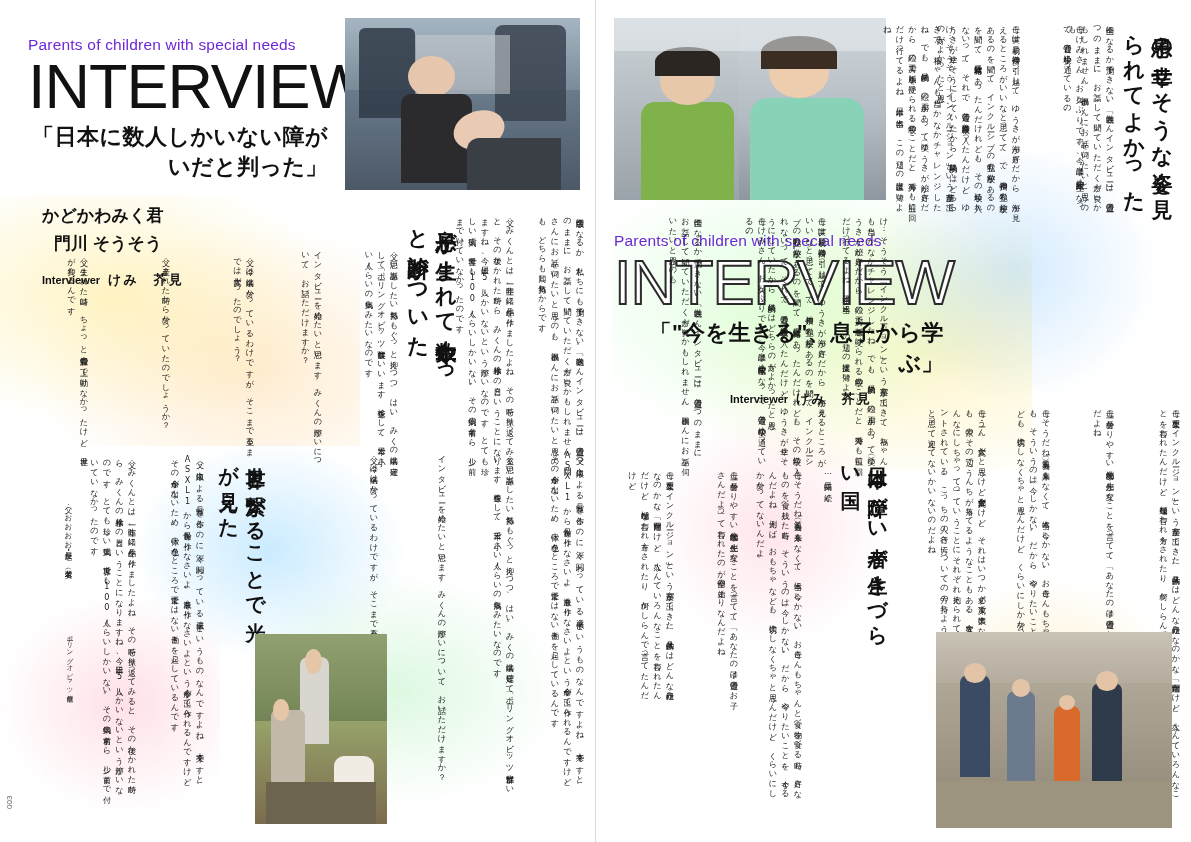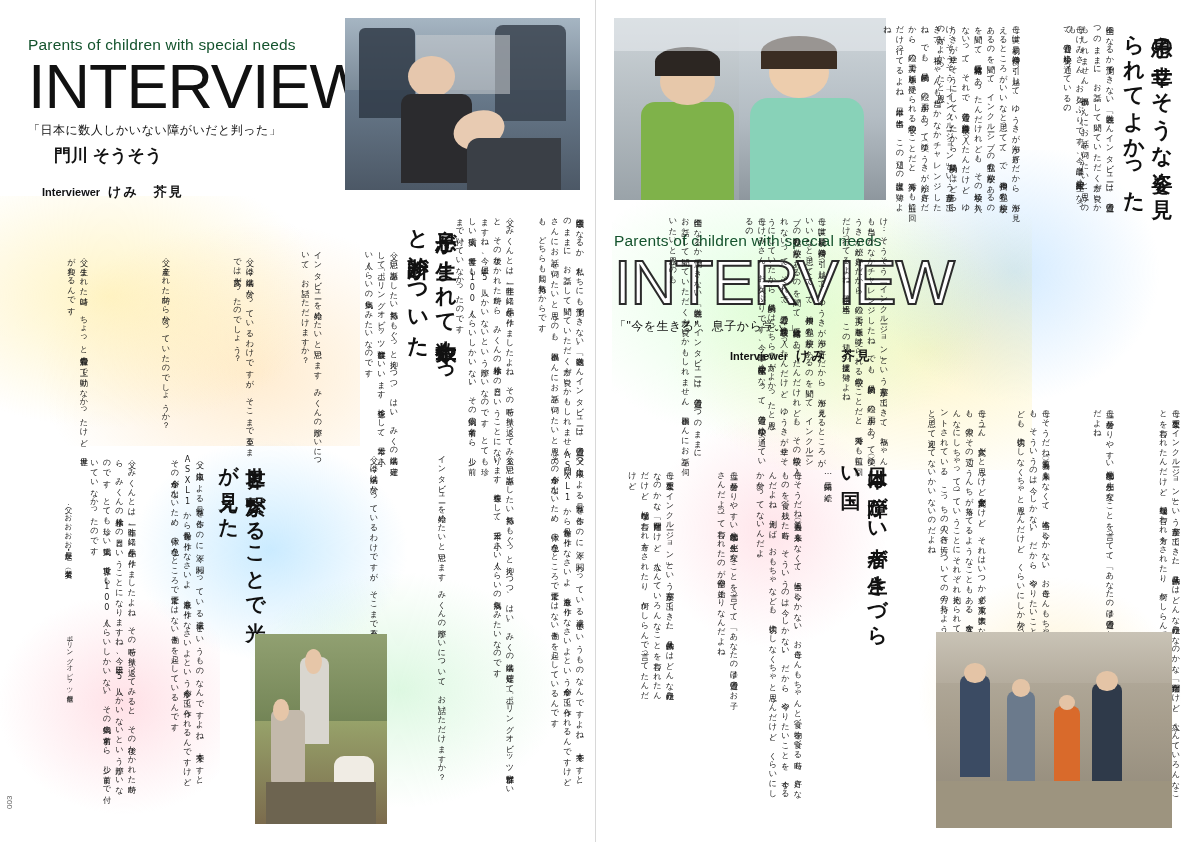--- a/index.html
+++ b/index.html
@@ -25,24 +25,24 @@
       background:radial-gradient(ellipse at 40% 45%, rgba(190,255,190,.50), rgba(190,255,190,0) 60%),
                  radial-gradient(ellipse at 75% 60%, rgba(255,235,140,.45), rgba(255,235,140,0) 58%);}
   .w6{left:880px;top:150px;width:300px;height:270px;
       background:radial-gradient(ellipse at 45% 45%, rgba(160,210,255,.45), rgba(160,210,255,0) 62%);}
   .w7{left:640px;top:400px;width:260px;height:260px;
       background:radial-gradient(ellipse at 50% 50%, rgba(255,180,195,.35), rgba(255,180,195,0) 64%);}
   .w8{left:900px;top:560px;width:300px;height:270px;
       background:radial-gradient(ellipse at 50% 50%, rgba(255,220,130,.40), rgba(255,220,130,0) 62%);}
 
   
-  .kicker{font-size:15.5px;letter-spacing:.2px;color:#14532d;}
+  .kicker{font-size:15.5px;letter-spacing:.2px;color:#6d28d9;}
   .interview-word{font-size:63px;line-height:.92;font-weight:400;letter-spacing:-1px;color:#111;}
   .interview-word.outline{color:#fff;-webkit-text-stroke:2px #2b2b2b;text-shadow:0 0 0 #fff;}
-  .sub-quote{font-size:12px;font-weight:400;letter-spacing:.5px;}
+  .sub-quote{font-size:22px;font-weight:700;letter-spacing:.5px;text-align:right;}
   .name-line{font-size:17px;font-weight:700;}
   .interviewer{font-size:11px;}
   .interviewer b{font-weight:700;font-size:11px;}
   .interviewer .who{font-size:13px;font-weight:700;margin-left:8px;letter-spacing:2px;}
 
   
   .photo{position:absolute;overflow:hidden;background:#b9c0c6;}
 
   
   .vtitle{position:absolute;writing-mode:vertical-rl;text-orientation:upright;
@@ -64,20 +64,21 @@
 
     <div class="wash w1"></div>
     <div class="wash w2"></div>
     <div class="wash w3"></div>
     <div class="wash w4"></div>
 
     <div style="position:absolute;left:28px;top:36px;width:300px;">
       <div class="kicker">Parents of children with special needs</div>
       <div class="interview-word" style="margin-top:4px;">INTERVIEW</div>
       <div class="sub-quote" style="margin-top:6px;">「日本に数人しかいない障がいだと判った」</div>
+      <div class="name-line" style="margin-top:22px;margin-left:14px;">かどかわみく君</div>
       <div class="name-line" style="margin-top:5px;margin-left:26px;">門川 そうそう</div>
       <div class="interviewer" style="margin-top:16px;margin-left:14px;">
         <b>Interviewer</b><span class="who">けみ　芥見</span>
       </div>
     </div>
 
     <div class="photo" style="left:345px;top:18px;width:235px;height:172px;">
       <div style="position:absolute;inset:0;background:linear-gradient(180deg,#8fa3b4 0%,#6d7f91 35%,#4c5866 100%);"></div>
       <div style="position:absolute;left:0;top:0;width:100%;height:42%;background:linear-gradient(180deg,#a8b7c4,#7d8c99);opacity:.9;"></div>
       <div style="position:absolute;left:6%;top:6%;width:24%;height:52%;background:#2f3a46;border-radius:6px 6px 0 0;opacity:.85;"></div>

